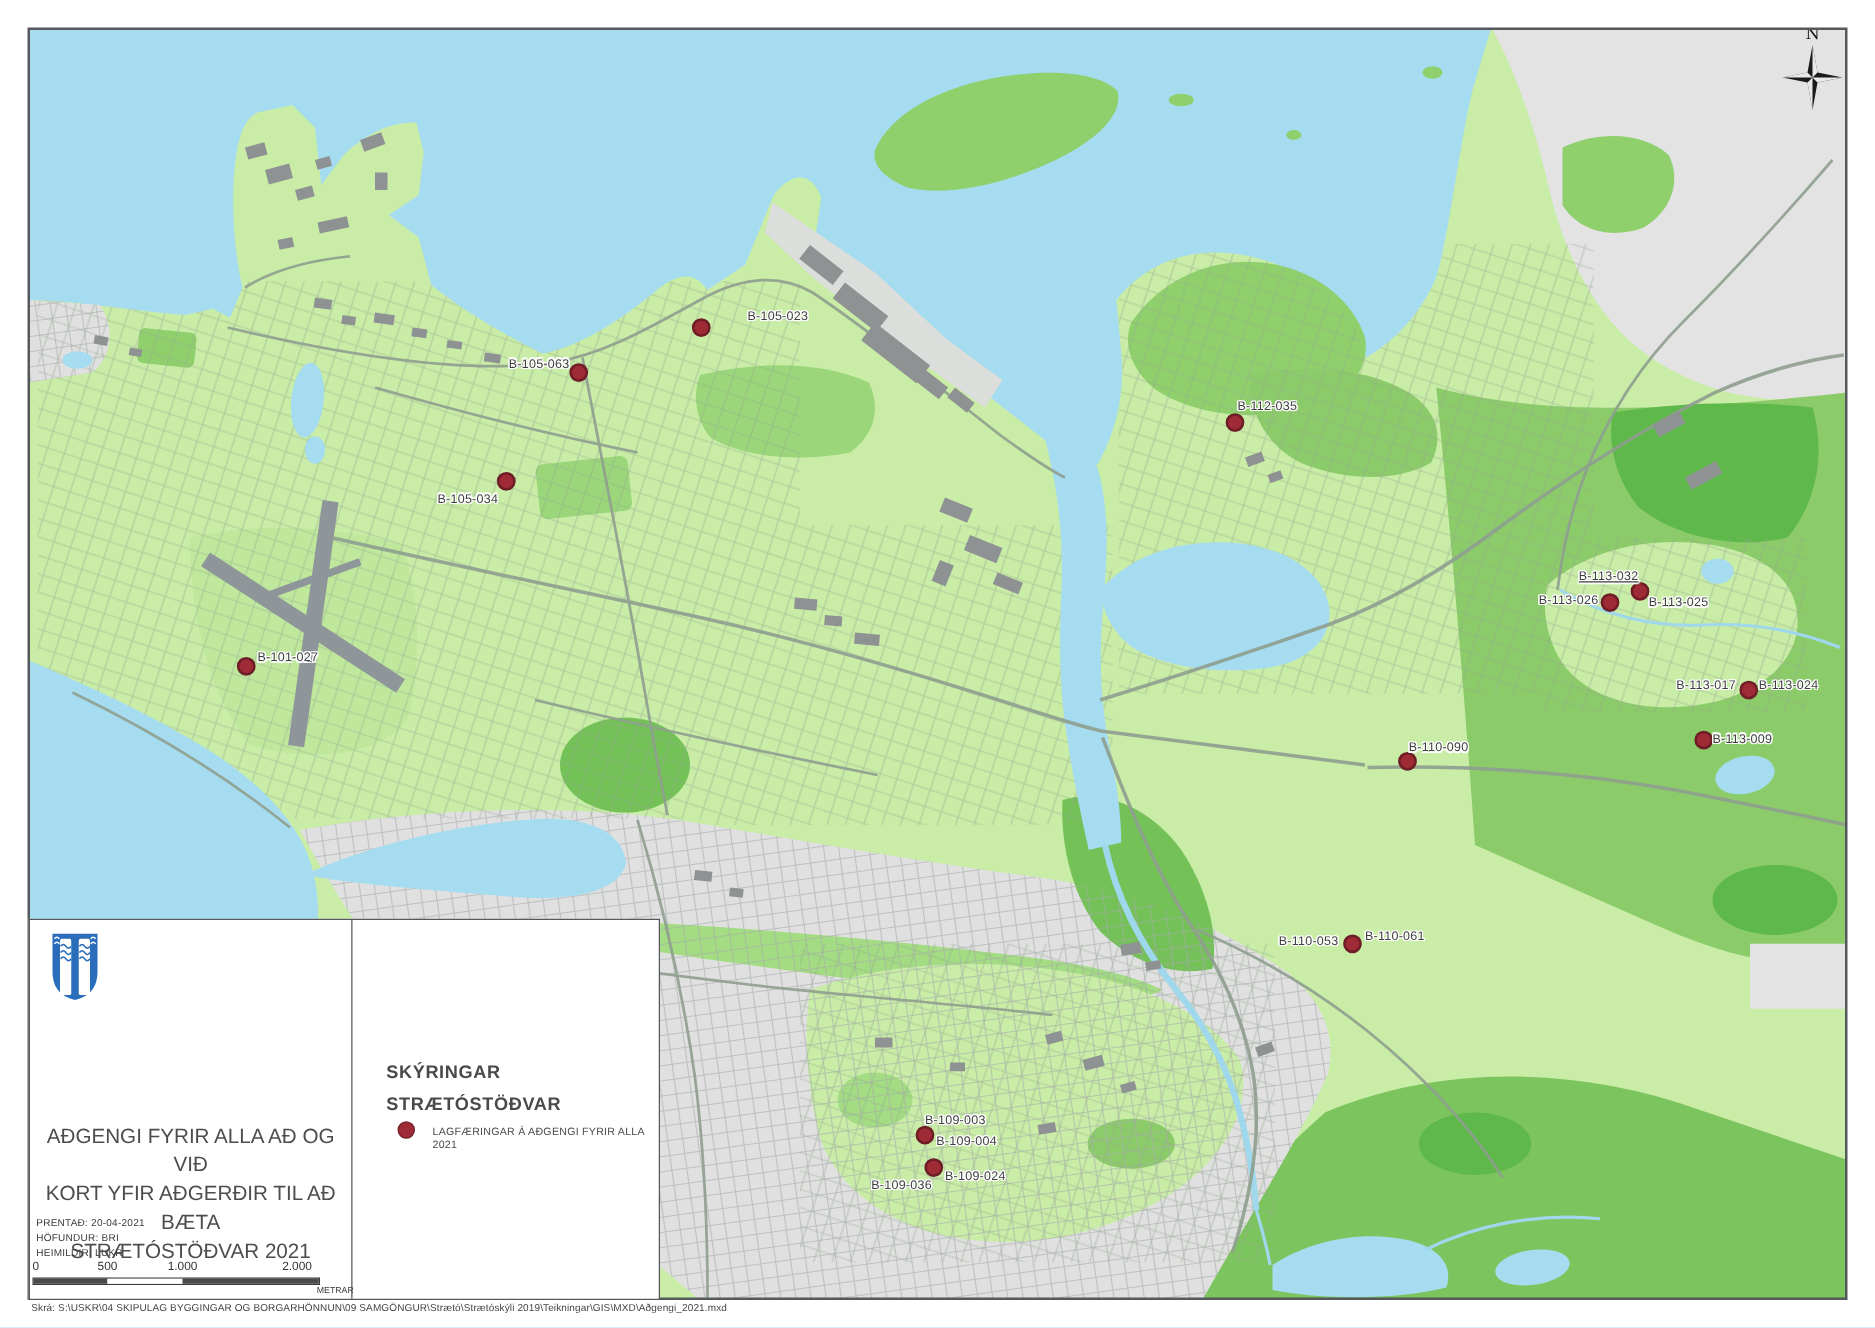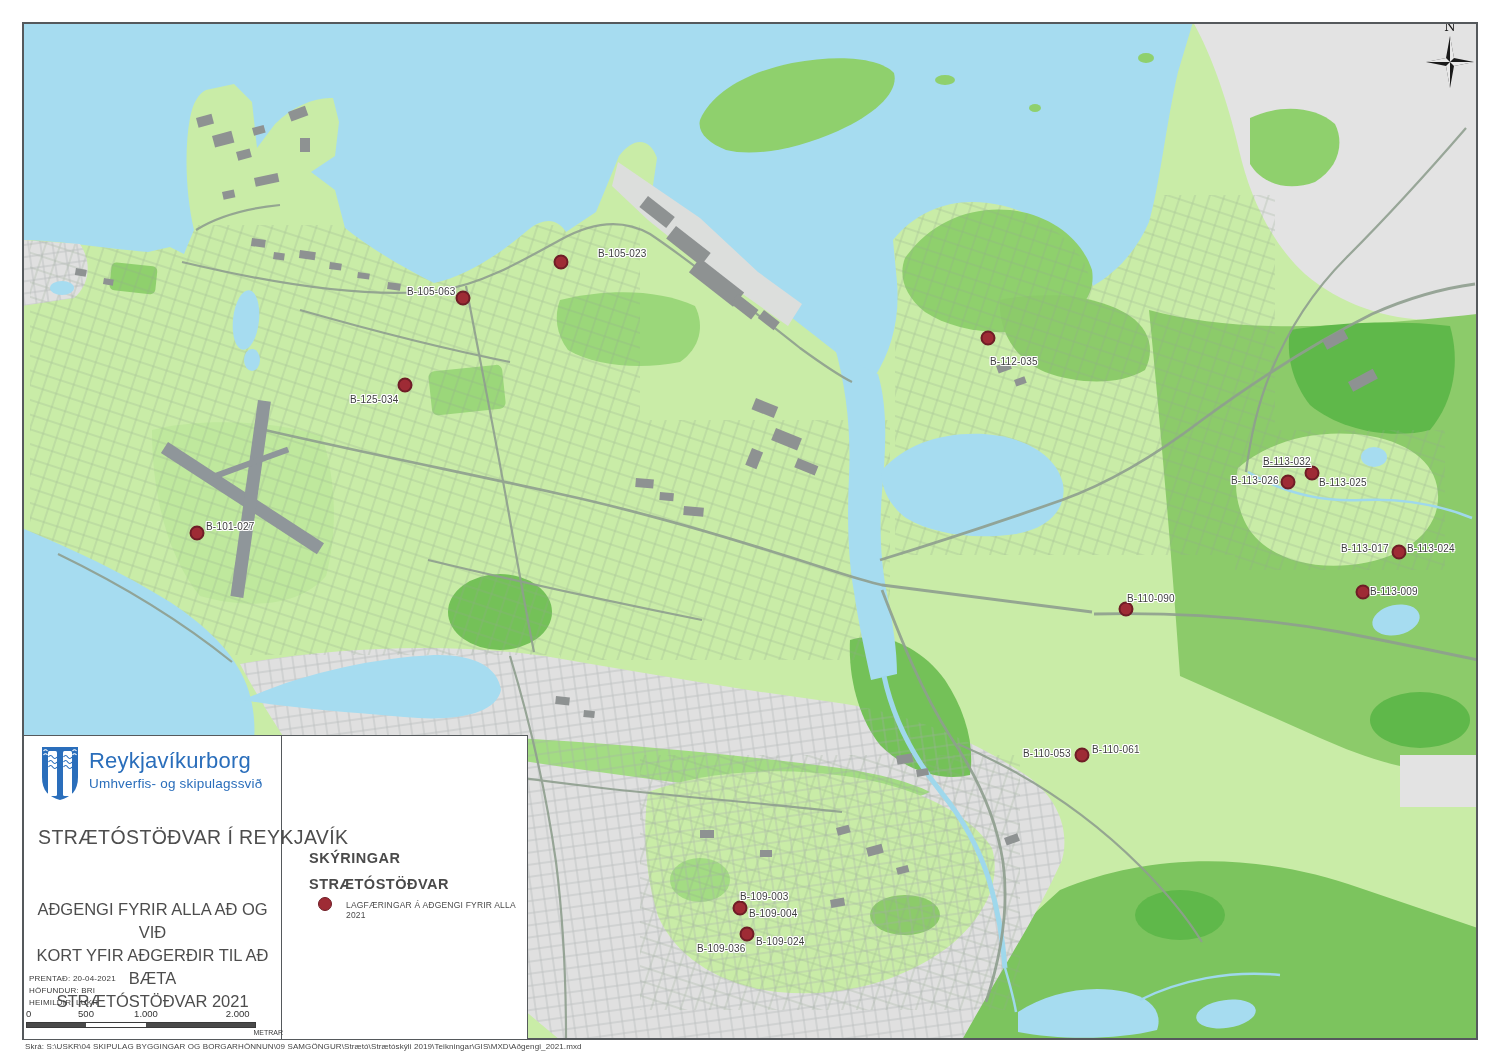--- a/index.html
+++ b/index.html
@@ -275,22 +275,22 @@
     <div class="map-dot" style="left: 1288px; top: 482px;"></div>
     <div class="map-dot" style="left: 1399px; top: 552px;"></div>
     <div class="map-dot" style="left: 1363px; top: 592px;"></div>
     <div class="map-dot" style="left: 1126px; top: 609px;"></div>
     <div class="map-dot" style="left: 1082px; top: 755px;"></div>
     <div class="map-dot" style="left: 740px; top: 908px;"></div>
     <div class="map-dot" style="left: 747px; top: 934px;"></div>
     <div class="map-label" style="left: 206px; top: 521px;">B-101-027</div>
     <div class="map-label" style="left: 570px; top: 248px; padding-left: 28px;">B-105-023</div>
     <div class="map-label" style="left: 407px; top: 286px;">B-105-063</div>
-    <div class="map-label" style="left: 350px; top: 394px;">B-125-034</div>
-    <div class="map-label" style="left: 990px; top: 320px; margin-top: 36px;">B-112-035</div>
+    <div class="map-label" style="left: 350px; top: 394px;">B-105-034</div>
+    <div class="map-label" style="left: 990px; top: 320px;">B-112-035</div>
     <div class="map-label" style="left: 1263px; top: 456px; text-decoration: underline;">B-113-032</div>
     <div class="map-label" style="left: 1231px; top: 475px;">B-113-026</div>
     <div class="map-label" style="left: 1319px; top: 477px;">B-113-025</div>
     <div class="map-label" style="left: 1341px; top: 543px;">B-113-017</div>
     <div class="map-label" style="left: 1407px; top: 543px;">B-113-024</div>
     <div class="map-label" style="left: 1370px; top: 586px;">B-113-009</div>
     <div class="map-label" style="left: 1127px; top: 593px;">B-110-090</div>
     <div class="map-label" style="left: 1023px; top: 748px;">B-110-053</div>
     <div class="map-label" style="left: 1092px; top: 744px;">B-110-061</div>
     <div class="map-label" style="left: 740px; top: 891px;">B-109-003</div>
@@ -304,26 +304,21 @@
     <div class="logo-wrap">
       <svg class="logo-shield" viewBox="0 0 40 56">
         <path d="M2 2 H38 V32 C38 46 31 52 20 55 C9 52 2 46 2 32 Z" fill="#2a6ebb"></path>
         <path d="M3.5 6 q2 -2.5 4 0 M3.5 10 q2 -2.5 4 0" stroke="#fff" stroke-width="1.1" fill="none"></path>
         <path d="M32.5 6 q2 -2.5 4 0 M32.5 10 q2 -2.5 4 0" stroke="#fff" stroke-width="1.1" fill="none"></path>
         <rect x="8" y="6" width="9" height="45" rx="1.5" fill="#fff"></rect>
         <rect x="23" y="6" width="9" height="45" rx="1.5" fill="#fff"></rect>
         <path d="M8.5 12 q2.2 -3 4.2 0 q2.2 3 4.2 0 M8.5 17 q2.2 -3 4.2 0 q2.2 3 4.2 0 M8.5 22 q2.2 -3 4.2 0 q2.2 3 4.2 0" stroke="#2a6ebb" stroke-width="1.2" fill="none"></path>
         <path d="M23.5 12 q2.2 -3 4.2 0 q2.2 3 4.2 0 M23.5 17 q2.2 -3 4.2 0 q2.2 3 4.2 0 M23.5 22 q2.2 -3 4.2 0 q2.2 3 4.2 0" stroke="#2a6ebb" stroke-width="1.2" fill="none"></path>
       </svg>
-      <div class="logo-text">
-        <div class="org-name">Reykjavíkurborg</div>
-        <div class="org-dept">Umhverfis- og skipulagssvið</div>
-      </div>
     </div>
-    <div class="map-title">STRÆTÓSTÖÐVAR Í REYKJAVÍK</div>
     <div class="map-subtitle">
       <div>AÐGENGI FYRIR ALLA AÐ OG VIÐ</div>
       <div>KORT YFIR AÐGERÐIR TIL AÐ BÆTA</div>
       <div>STRÆTÓSTÖÐVAR 2021</div>
     </div>
     <div class="print-info">
       <div>PRENTAÐ: 20-04-2021</div>
       <div>HÖFUNDUR: BRI</div>
       <div>HEIMILDIR: LUKR</div>
     </div>

